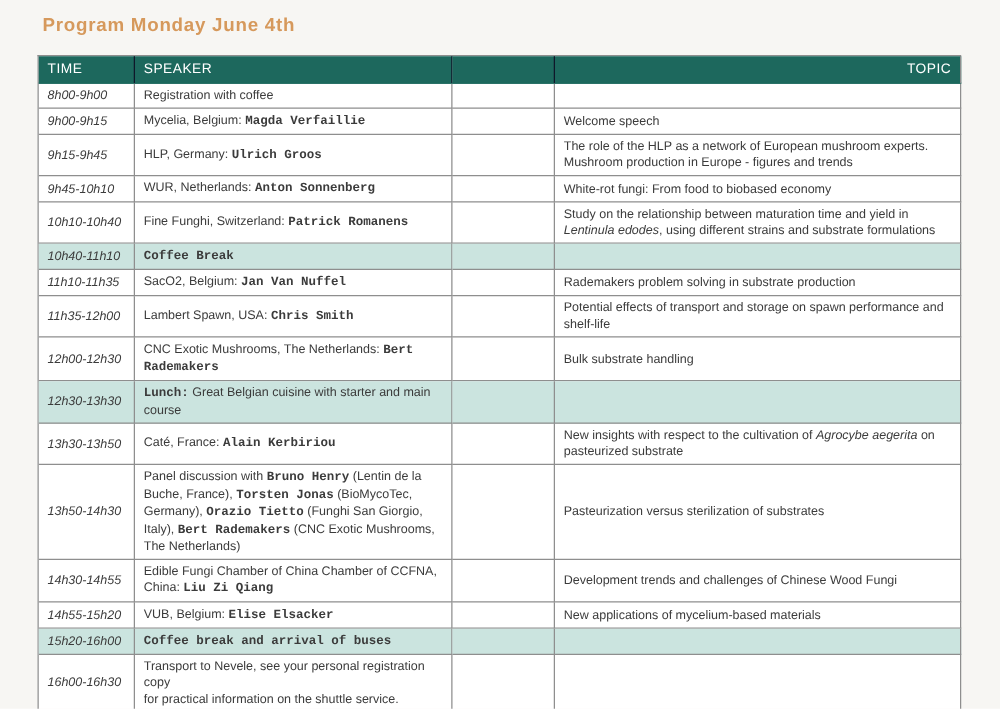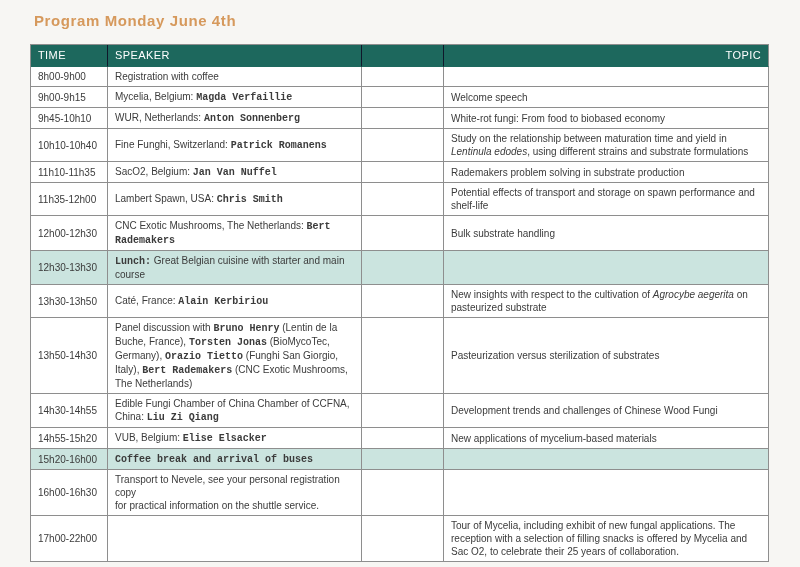--- a/index.html
+++ b/index.html
@@ -56,21 +56,21 @@
     font-size:11px;
     letter-spacing:0.4px;
     height:15px;
     border-right:1px solid #0f172a;
     border-bottom:1px solid var(--header-bg);
   }
   thead th:last-child{border-right:1px solid var(--border-color);text-align:right;}
   tr.highlight td{background:var(--highlight-bg);}
   td b{font-weight:bold;font-family:Liberation Mono, monospace;}
   td i{font-style:italic;}
-  td.col-time{white-space:nowrap;}
+  td.col-time{white-space:nowrap;font-style:italic;}
 </style>
 </head>
 <body>
 
 <div class="page">
   <h1 class="doc-title">Program Monday June 4th</h1>
 
   <table class="program">
     <colgroup>
       <col class="c-time">
@@ -93,30 +93,42 @@
           <td class="col-spacer"></td>
           <td class="col-topic"></td>
         </tr>
         <tr>
           <td class="col-time">9h00-9h15</td>
           <td class="col-speaker"><span>Mycelia, Belgium: </span><b>Magda Verfaillie</b></td>
           <td class="col-spacer"></td>
           <td class="col-topic"><span>Welcome speech</span></td>
         </tr>
         <tr>
+          <td class="col-time">9h15-9h45</td>
+          <td class="col-speaker"><span>HLP, Germany: </span><b>Ulrich Groos</b></td>
+          <td class="col-spacer"></td>
+          <td class="col-topic"><span>The role of the HLP as a network of European mushroom experts.</span><br><span>Mushroom production in Europe - figures and trends</span></td>
+        </tr>
+        <tr>
           <td class="col-time">9h45-10h10</td>
           <td class="col-speaker"><span>WUR, Netherlands: </span><b>Anton Sonnenberg</b></td>
           <td class="col-spacer"></td>
           <td class="col-topic"><span>White-rot fungi: From food to biobased economy</span></td>
         </tr>
         <tr>
           <td class="col-time">10h10-10h40</td>
           <td class="col-speaker"><span>Fine Funghi, Switzerland: </span><b>Patrick Romanens</b></td>
           <td class="col-spacer"></td>
           <td class="col-topic"><span>Study on the relationship between maturation time and yield in </span><i>Lentinula edodes</i><span>, using different strains and substrate formulations</span></td>
+        </tr>
+        <tr class="highlight">
+          <td class="col-time">10h40-11h10</td>
+          <td class="col-speaker"><b>Coffee Break</b></td>
+          <td class="col-spacer"></td>
+          <td class="col-topic"></td>
         </tr>
         <tr>
           <td class="col-time">11h10-11h35</td>
           <td class="col-speaker"><span>SacO2, Belgium: </span><b>Jan Van Nuffel</b></td>
           <td class="col-spacer"></td>
           <td class="col-topic"><span>Rademakers problem solving in substrate production</span></td>
         </tr>
         <tr>
           <td class="col-time">11h35-12h00</td>
           <td class="col-speaker"><span>Lambert Spawn, USA: </span><b>Chris Smith</b></td>

